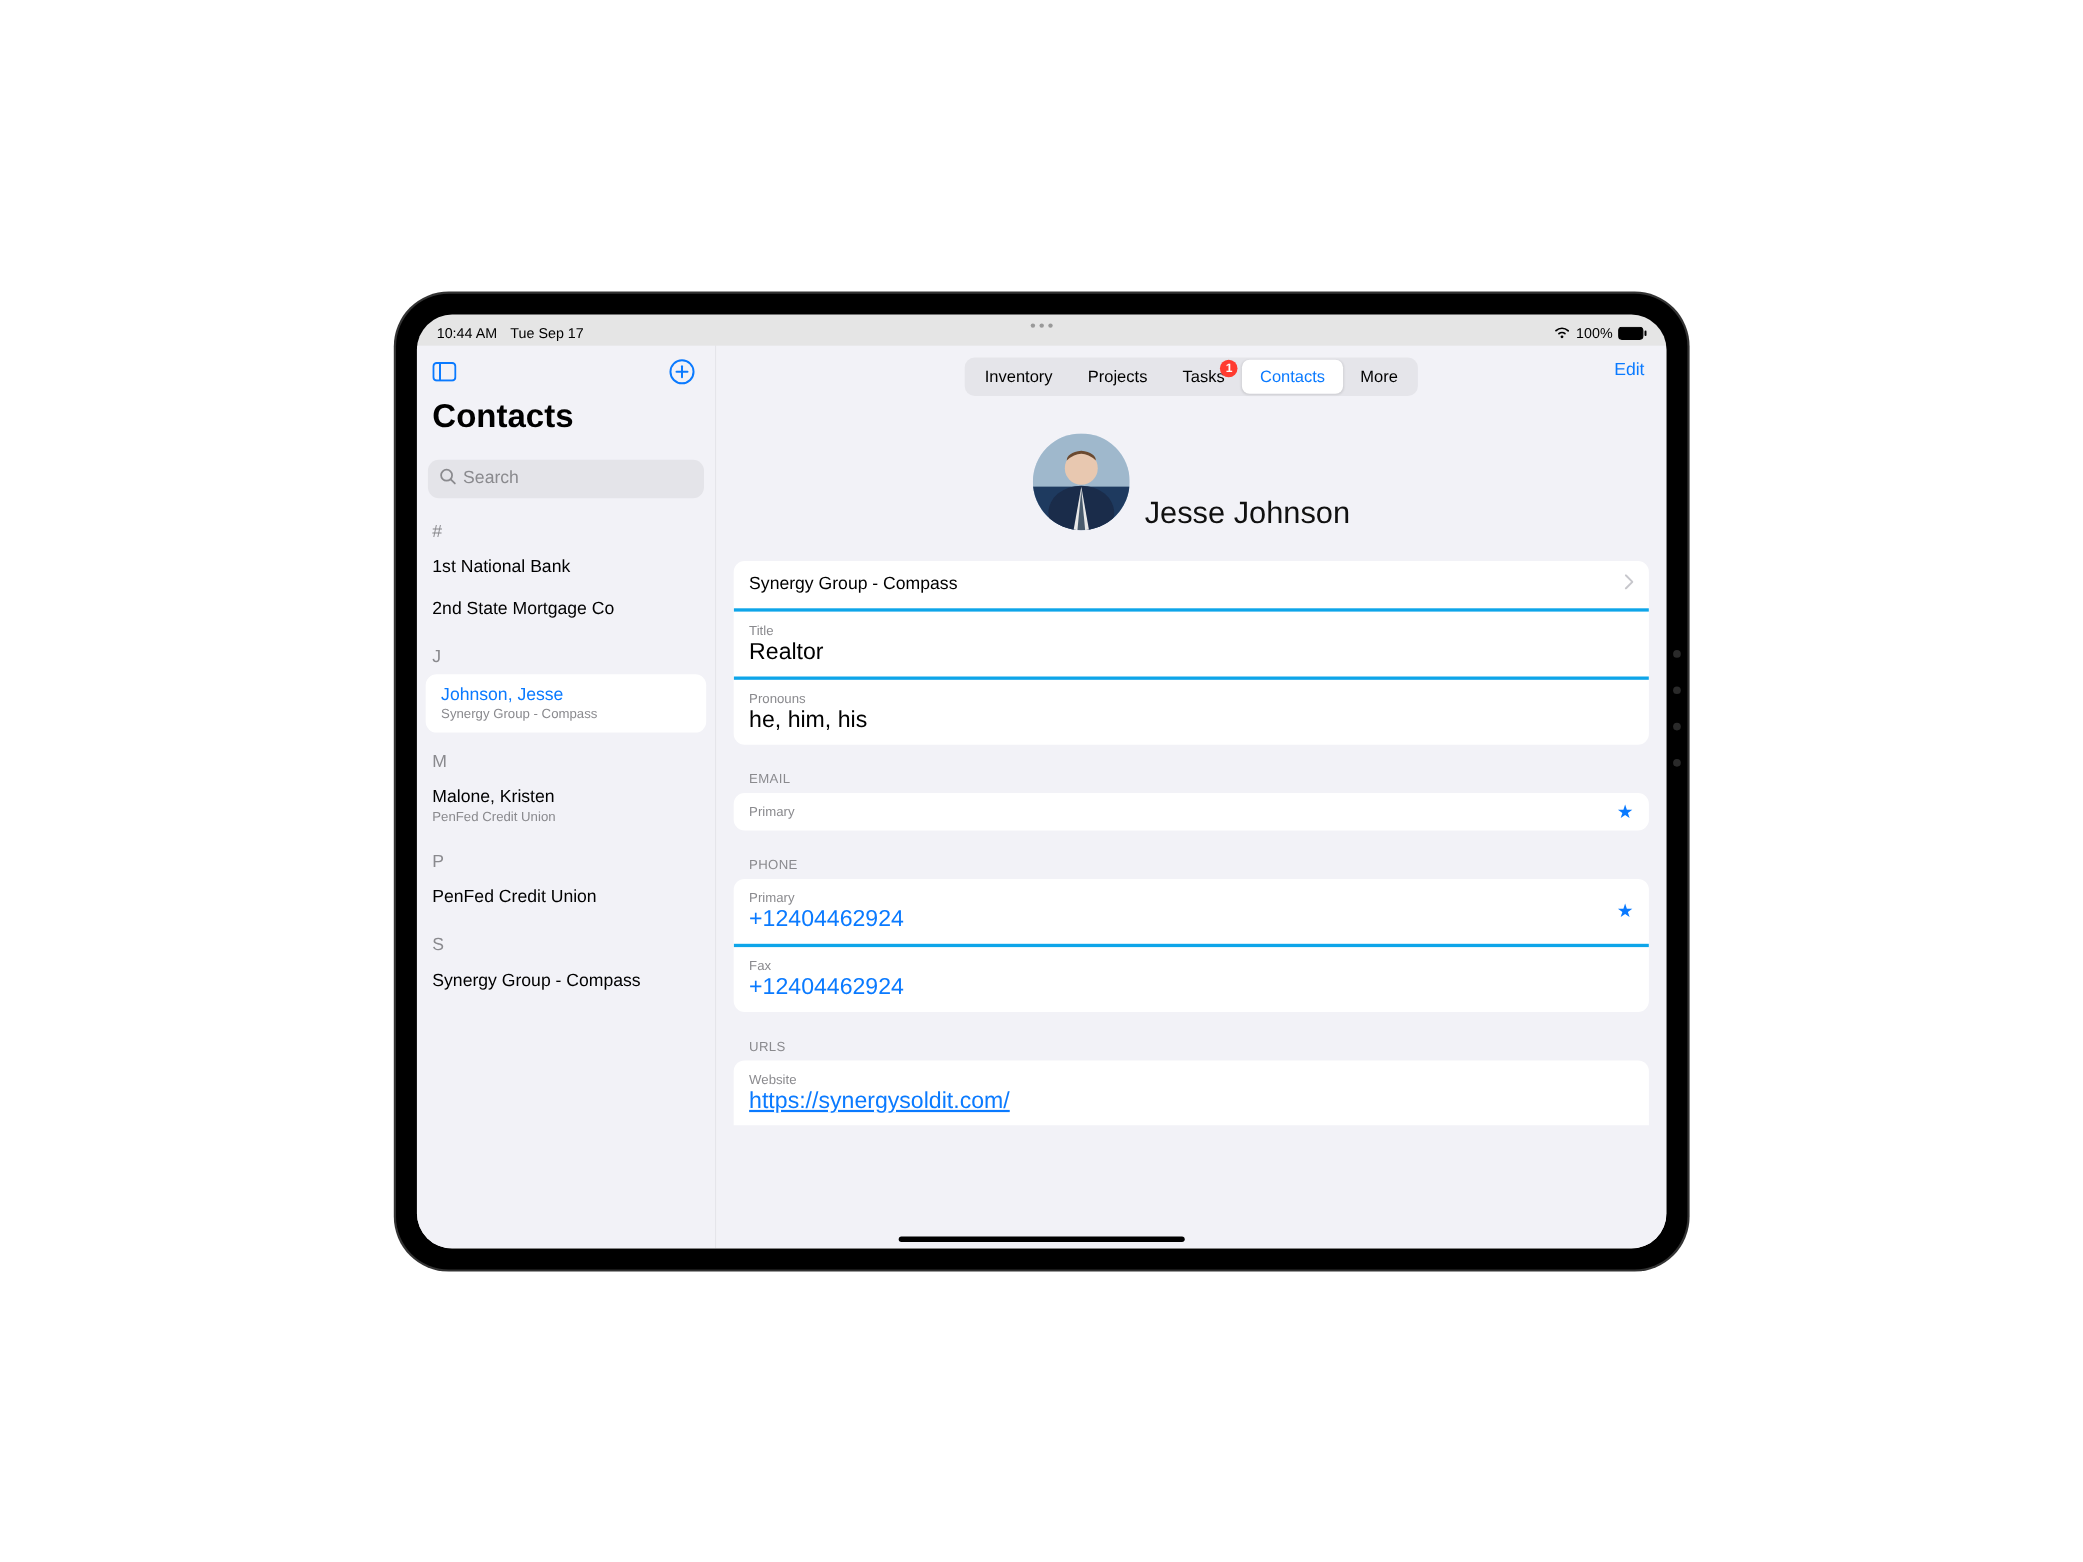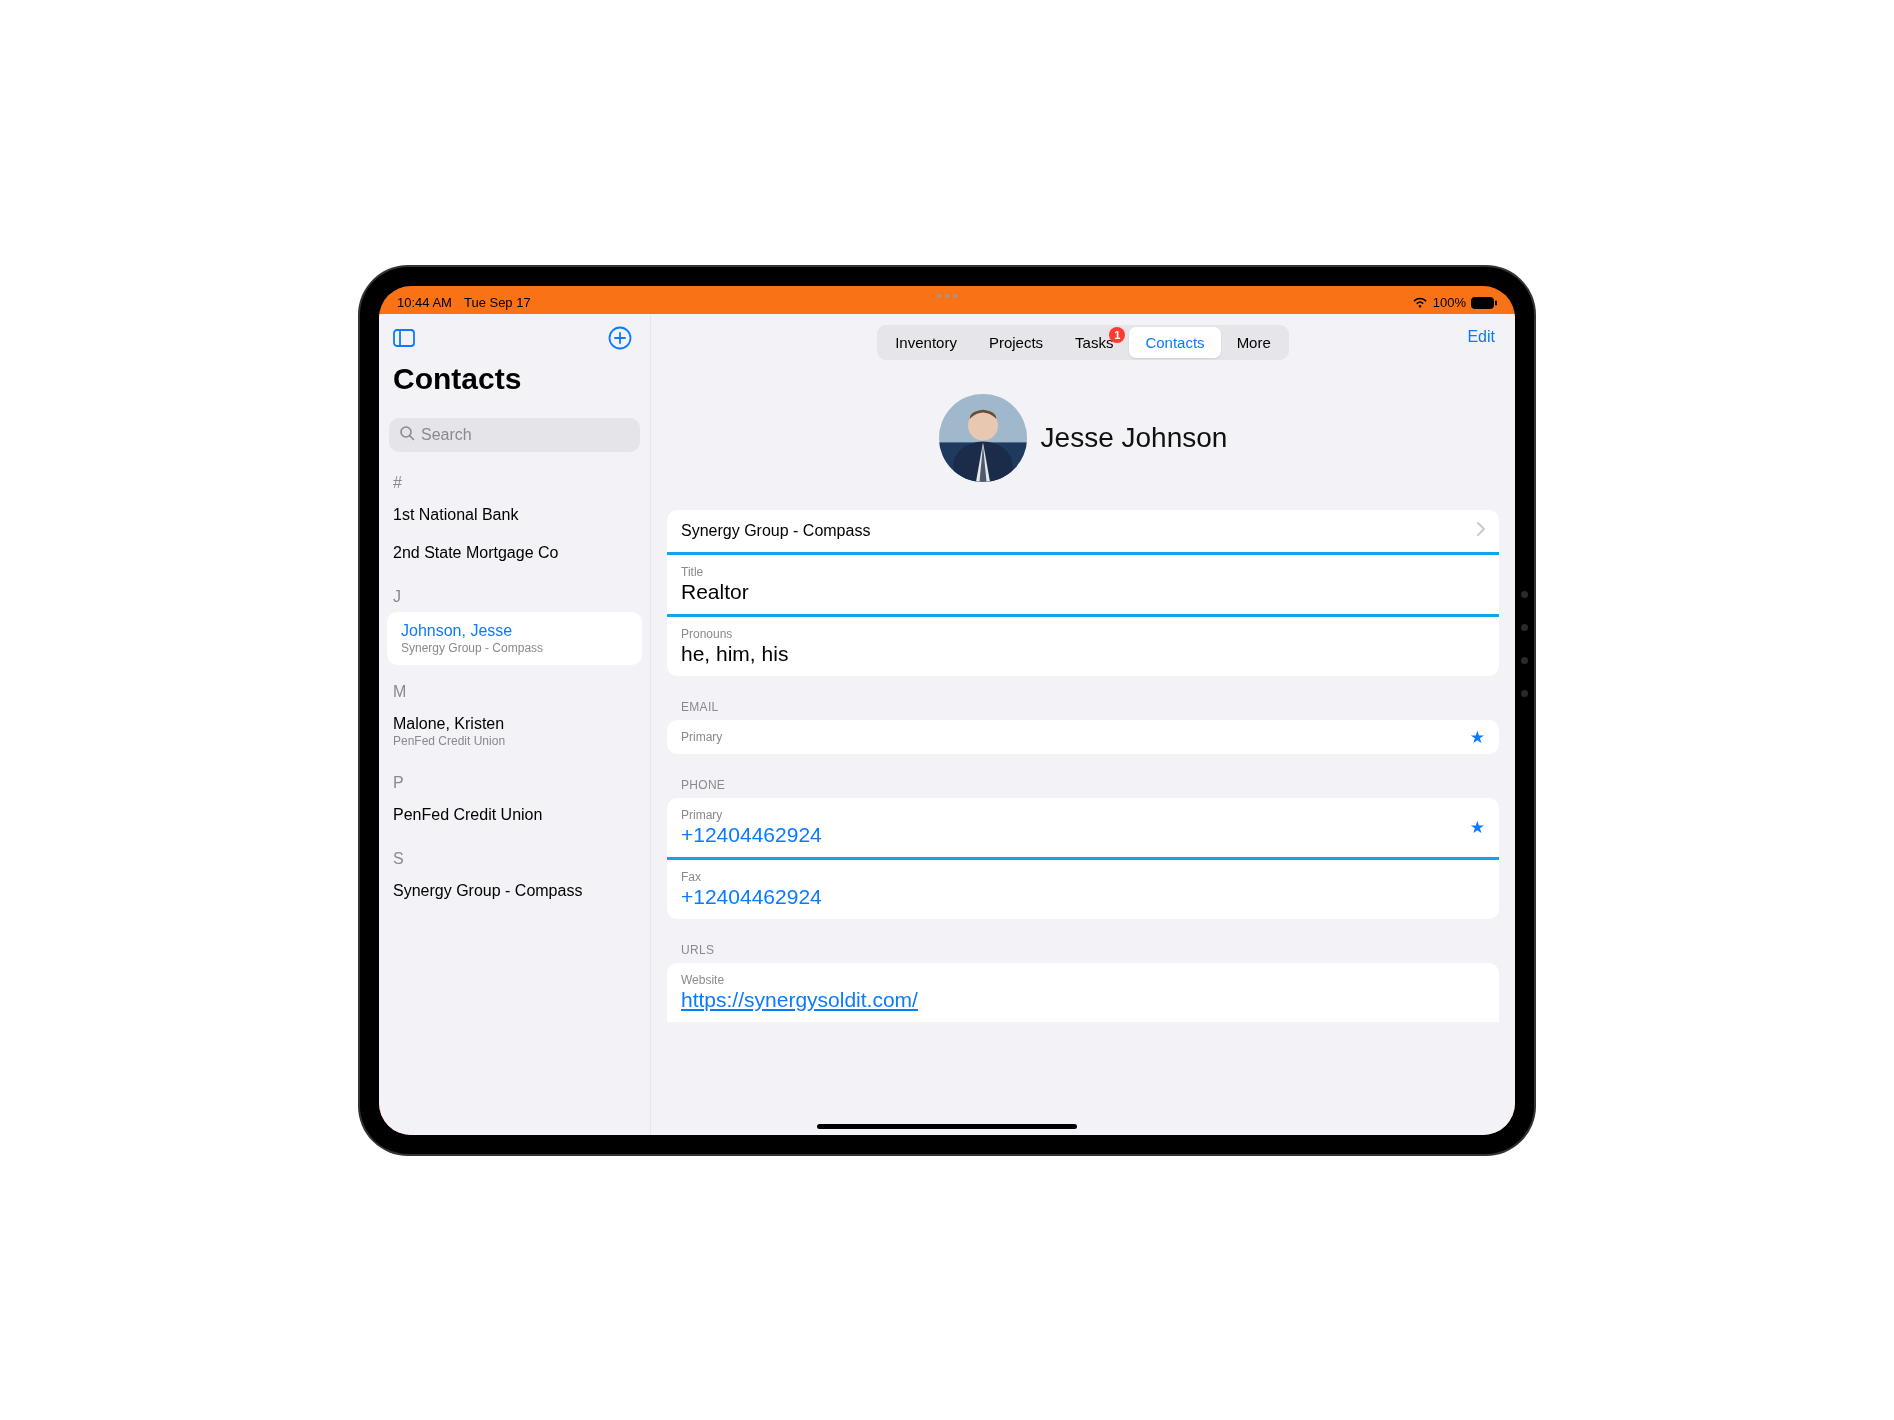--- a/index.html
+++ b/index.html
@@ -1,19 +1,19 @@
 <!DOCTYPE html>
 <html><head>
 <meta charset="utf-8">
 <style>
   * { box-sizing: border-box; margin: 0; padding: 0; font-family: -apple-system, BlinkMacSystemFont, "Helvetica Neue", Arial, sans-serif; }
   body { background:#fff; display:flex; align-items:center; justify-content:center; min-height:100vh; }
   .outer { width:1894px; height:1420px; background:#fff; display:flex; align-items:center; justify-content:center; }
   .ipad-frame { width:1174px; height:887px; background:#000; border-radius:48px; padding:19px; position:relative; box-shadow:0 0 0 2px #333; }
-  .ipad-screen { width:100%; height:100%; background:#f97316; border-radius:32px; overflow:hidden; display:flex; flex-direction:column; position:relative; }
+  .ipad-screen { width:100%; height:100%; background:#e5e5e5; border-radius:32px; overflow:hidden; display:flex; flex-direction:column; position:relative; }
   .right-dots { position:absolute; right:6px; top:324px; display:flex; flex-direction:column; gap:26px; }
   .right-dots span { width:7px; height:7px; background:#2a2a2a; border-radius:50%; display:block; }
 
   .status-bar { height:22px; display:flex; align-items:center; padding:0 18px; font-size:13px; color:#000; justify-content:space-between; margin-top:6px; }
   .status-left { display:flex; gap:12px; font-weight:500; }
   .status-right { display:flex; align-items:center; gap:5px; font-weight:500; }
   .wifi-icon svg, .batt-icon svg { display:block; }
 
   .ellipsis-handle { position:absolute; top:8px; left:50%; transform:translateX(-50%); display:flex; gap:4px; }
   .ellipsis-handle span { width:4px; height:4px; background:#999; border-radius:50%; display:block; }
@@ -37,21 +37,21 @@
 
   .main { flex:1; background:#f2f2f7; display:flex; flex-direction:column; overflow:hidden; }
   .main-top { position:relative; height:58px; display:flex; align-items:center; justify-content:center; }
   .seg { background:#e5e5ea; border-radius:9px; display:flex; padding:2px; gap:0; }
   .seg-item { padding:7px 16px; font-size:15px; color:#000; border-radius:7px; cursor:pointer; position:relative; }
   .seg-item.active { background:#fff; color:#0a7aff; box-shadow:0 1px 2px rgba(0,0,0,0.1); font-weight:500; }
   .badge { position:absolute; top:0px; right:4px; background:#ff3b30; color:#fff; font-size:11px; border-radius:9px; min-width:16px; height:16px; display:flex; align-items:center; justify-content:center; font-weight:600; padding:0 3px; }
   .edit-btn { position:absolute; right:20px; top:14px; color:#0a7aff; font-size:16px; cursor:pointer; }
 
   .main-scroll { flex:1; overflow-y:auto; padding:0 0 0 0; }
-  .profile-head { display:flex; align-items:center; justify-content:center; gap:14px; padding:22px 0 28px; }
+  .profile-head { display:flex; align-items:flex-end; justify-content:center; gap:14px; padding:22px 0 28px; }
   .avatar { width:88px; height:88px; border-radius:50%; overflow:hidden; flex-shrink:0; background:#cbd8e6; }
   .avatar svg { width:100%; height:100%; display:block; }
   .contact-fullname { font-size:28px; font-weight:400; color:#111; }
 
   .card { background:#fff; border-radius:10px; margin:0 16px 10px; overflow:hidden; }
   .card-row { padding:10px 14px; border-top:3px solid #0ea5e9; position:relative; }
   .card-row:first-child { border-top:none; }
   .row-label-sm { font-size:12px; color:#8a8a8e; }
   .row-val { font-size:21px; color:#000; margin-top:1px; }
   .row-val.link { color:#0a7aff; }

